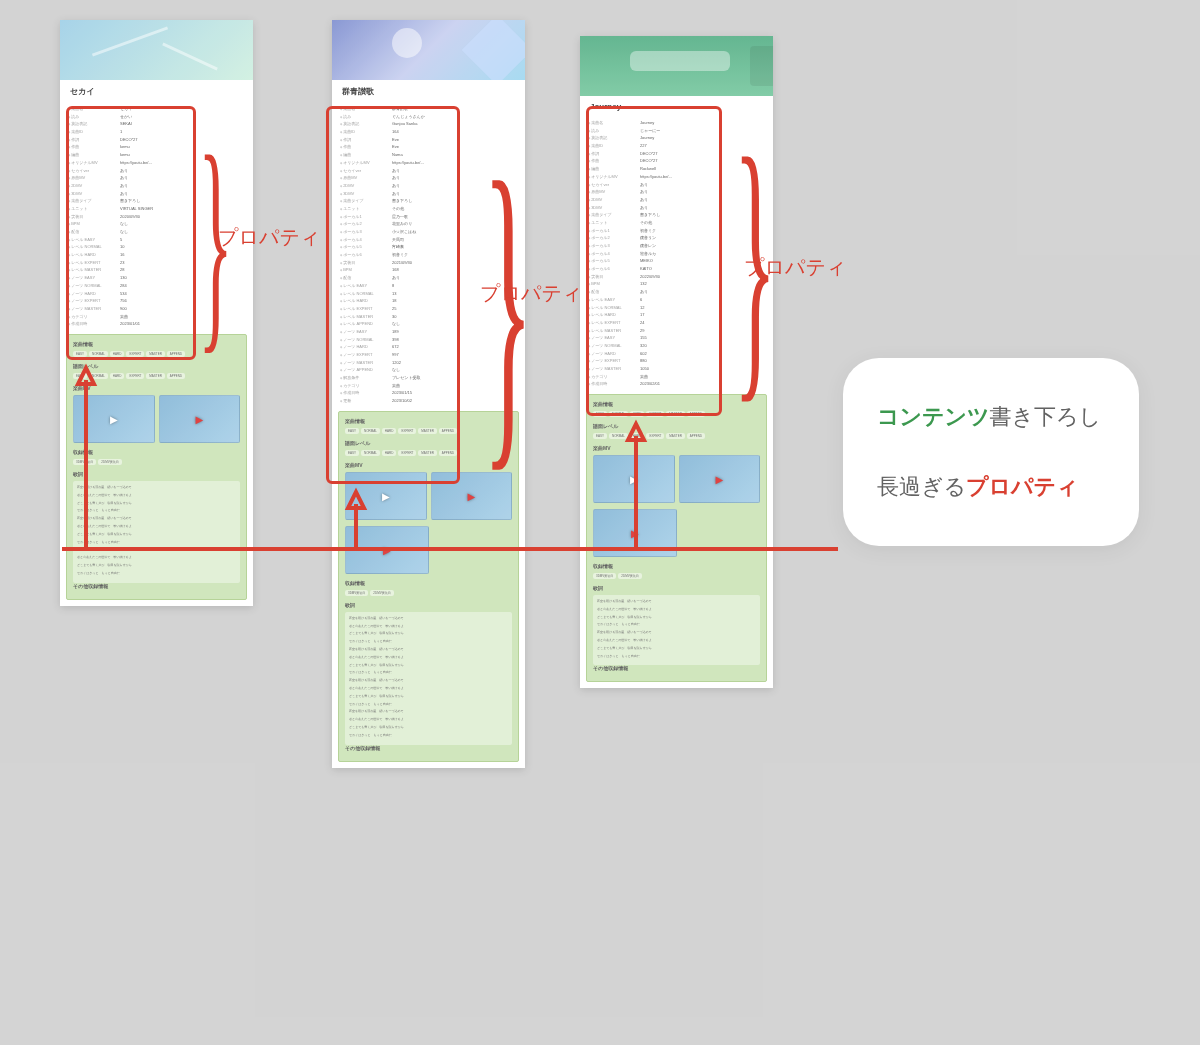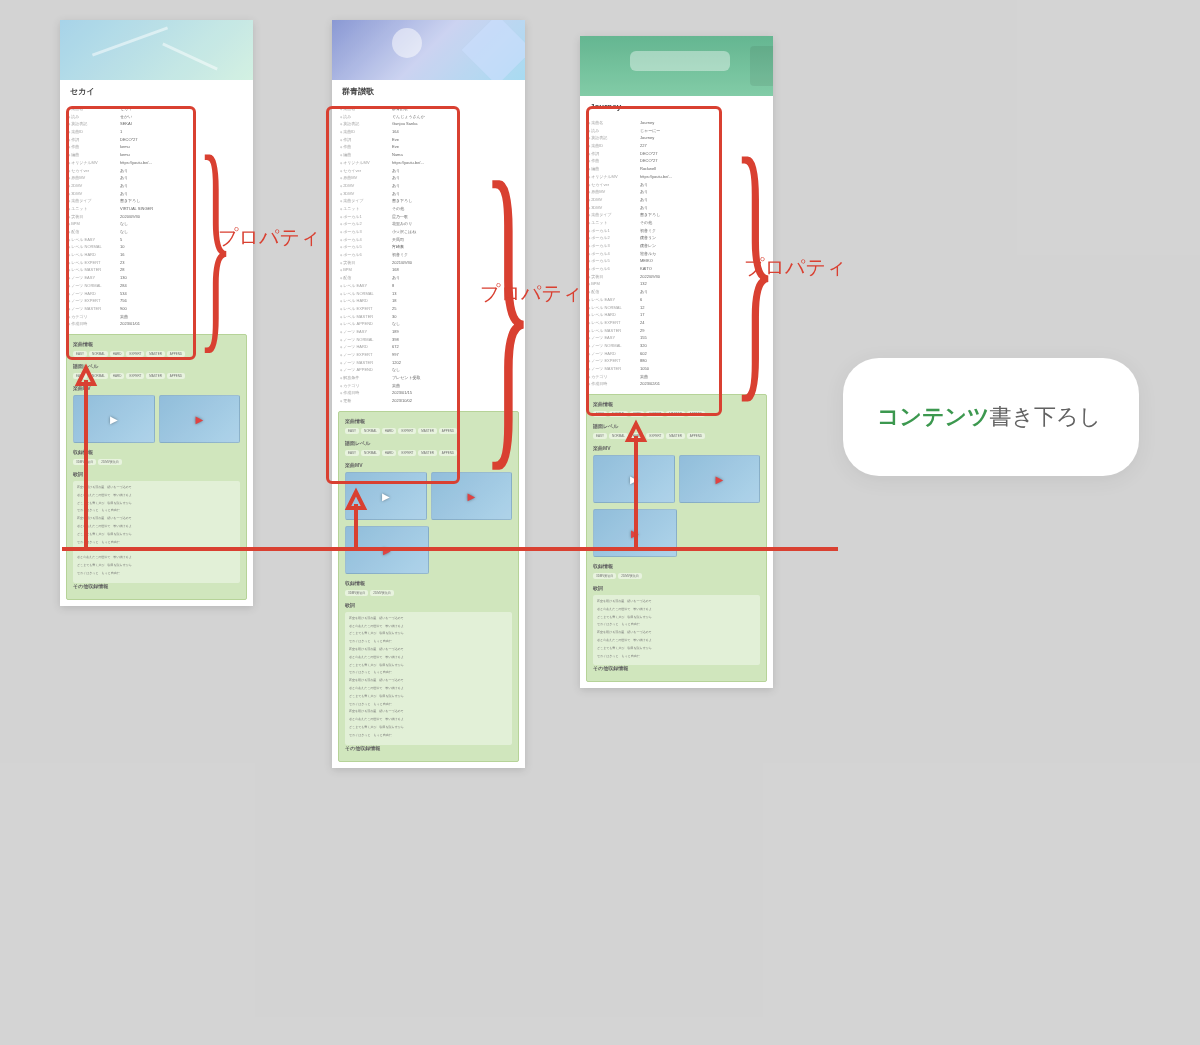--- a/index.html
+++ b/index.html
@@ -745,15 +745,18 @@
     <svg class="arrow" width="1200" height="1045" style="left: 0px; top: 0px;">
       <line x1="636" y1="548" x2="636" y2="436"></line>
       <path class="arrow-head" d="M 636 424 L 628 440 L 644 440 Z" stroke="none"></path>
     </svg>
   </div>
 
 <div class="callout-card" id="callout" style="left: 843px; top: 358px;">
   <div class="line1">
     <span class="green">コンテンツ</span><span>書き下ろし</span>
   </div>
+  <div class="line2">
+    <span>長過ぎる</span><span class="red">プロパティ</span>
+  </div>
 </div>
 
 <div class="wash"></div>
 
 </body></html>

